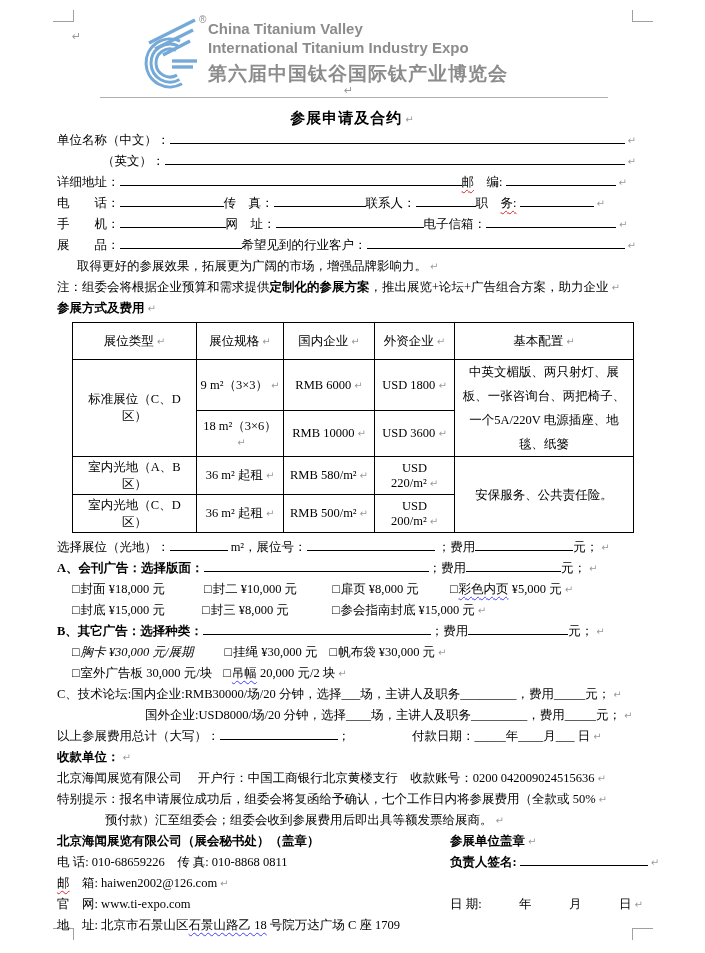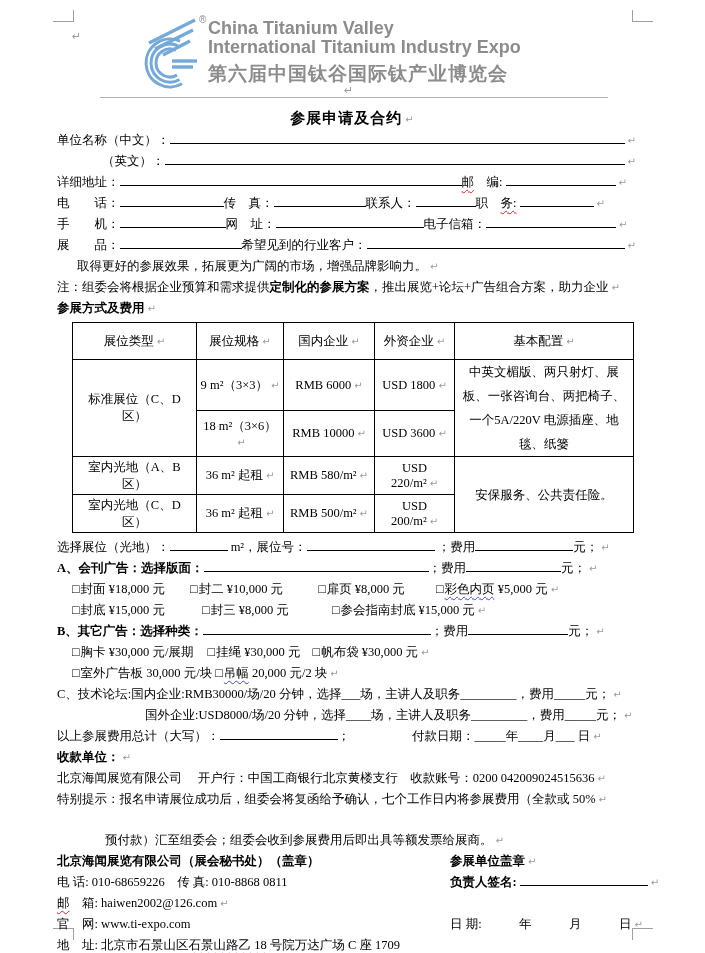--- a/index.html
+++ b/index.html
@@ -10,32 +10,32 @@
   .c-tl{left:53px;top:10px;border-right:1px solid #a0a0a0;border-bottom:1px solid #a0a0a0;}
   .c-tr{left:632px;top:10px;border-left:1px solid #a0a0a0;border-bottom:1px solid #a0a0a0;}
   .c-bl{left:53px;top:928px;border-right:1px solid #a0a0a0;border-top:1px solid #a0a0a0;}
   .c-br{left:632px;top:928px;border-left:1px solid #a0a0a0;border-top:1px solid #a0a0a0;}
   .rm{color:#9a9a9a;font-size:10px;font-family:"DejaVu Sans",sans-serif;margin-left:3px;font-weight:normal;}
   .pm-abs{position:absolute;color:#9a9a9a;font-size:11px;font-family:"DejaVu Sans",sans-serif;}
   
   .logo{position:absolute;left:143px;top:15px;}
   .regmark{position:absolute;left:199px;top:14px;color:#8c8c8c;font-size:10px;font-family:"Liberation Sans",sans-serif;}
   .brand{position:absolute;left:208px;top:19px;font-family:"Liberation Sans","DejaVu Sans",sans-serif;color:#8c8c8c;}
-  .brand .en{font-size:18px;font-weight:bold;line-height:19px;}
+  .brand .en{font-size:15px;font-weight:bold;line-height:19px;}
   .brand .cn{font-size:19px;font-weight:bold;margin-top:4px;letter-spacing:1px;}
   .hr-sep{position:absolute;left:100px;top:97px;width:508px;border-top:1px solid #b0b0b0;}
   
   .content{position:absolute;left:57px;top:106px;width:591px;}
   .title{font-size:15px;font-weight:bold;text-align:center;height:24px;line-height:24px;letter-spacing:1px;}
   .line{white-space:nowrap;height:21px;line-height:21px;}
   .b{font-weight:bold;}
   .bl{display:inline-block;border-bottom:1px solid #000;height:13px;}
   .wr{text-decoration:underline wavy #e02020;text-decoration-thickness:1px;text-underline-offset:3px;}
   .wb{text-decoration:underline wavy #4040ff;text-decoration-thickness:1px;text-underline-offset:3px;}
-  .ind45{padding-left:45px;} .ind15{padding-left:15px;} .ind20{padding-left:20px;} .ind48{padding-left:48px;margin-top:20px;} .ind88{padding-left:88px;}
+  .ind45{padding-left:45px;} .ind15{padding-left:15px;} .ind20{padding-left:20px;} .ind48{padding-left:48px;} .ind88{padding-left:88px;}
   
   table.booth{border-collapse:collapse;margin:3px 0 4px 15px;table-layout:fixed;}
   table.booth td,table.booth th{border:1px solid #000;font-weight:normal;font-size:12.5px;
         text-align:center;vertical-align:middle;padding:0 2px;overflow:hidden;}
   td.cfg{text-align:left;font-size:12px;line-height:24px;padding:2px 5px;}
   .opt{display:inline-block;}
   .cb{margin-right:1px;}
   
   .frow{display:flex;height:21px;line-height:21px;white-space:nowrap;}
   .fleft{flex:0 0 393px;}
@@ -158,41 +158,41 @@
       </table>
 
     <div class="line">
       <span>选择展位（光地）：</span><span class="bl" style="width:58px;"></span><span> m²，展位号：</span><span class="bl" style="width:128px;"></span> <span>；费用</span><span class="bl" style="width:98px;"></span><span>元；</span><span class="rm">↵</span>
     </div>
 
     <div class="line">
       <span class="b" style="font-weight:bold">A、会刊广告：选择版面：</span><span class="bl" style="width:225px;"></span><span>；费用</span><span class="bl" style="width:95px;"></span><span>元；</span><span class="rm">↵</span>
     </div>
     <div class="line ind15">
-      <span class="opt" style="margin-right:22px;"><span class="cb">□</span><span>封面 ¥18,000 元</span></span>
+      <span class="opt" style="margin-right:36px;"><span class="cb">□</span><span>封面 ¥18,000 元</span></span>
       <span class="opt" style="margin-right:32px;text-align:right;"><span class="cb">□</span><span>封二 ¥10,000 元</span></span>
       <span class="opt" style="margin-right:28px;"><span class="cb">□</span><span>扉页 ¥8,000 元</span></span>
       <span class="opt"><span class="cb">□</span><span class="wb">彩色内页</span><span> ¥5,000 元</span></span><span class="rm">↵</span>
     </div>
     <div class="line ind15">
       <span class="opt" style="margin-right:34px;"><span class="cb">□</span><span>封底 ¥15,000 元</span></span>
       <span class="opt" style="margin-right:40px;"><span class="cb">□</span><span>封三 ¥8,000 元</span></span>
       <span class="opt"><span class="cb">□</span><span>参会指南封底 ¥15,000 元</span></span><span class="rm">↵</span>
     </div>
 
     <div class="line">
       <span style="font-weight:bold">B、其它广告：选择种类：</span><span class="bl" style="width:228px;"></span><span>；费用</span><span class="bl" style="width:100px;"></span><span>元；</span><span class="rm">↵</span>
     </div>
     <div class="line ind15">
-      <span class="opt" style="margin-right:11px;"><span class="cb">□</span><span>胸卡 ¥30,000 元/展期</span></span>
+      <span class="opt" style="margin-right:28px;font-style:italic;"><span class="cb">□</span><span>胸卡 ¥30,000 元/展期</span></span>
       <span class="opt" style="margin-right:9px;"><span class="cb">□</span><span>挂绳 ¥30,000 元</span></span>
       <span class="opt"><span class="cb">□</span><span>帆布袋 ¥30,000 元</span></span><span class="rm">↵</span>
     </div>
     <div class="line ind15">
-      <span class="opt" style="margin-right:0;"><span class="cb">□</span><span>室外广告板 30,000 元/块</span></span>
+      <span class="opt" style="margin-right:8px;"><span class="cb">□</span><span>室外广告板 30,000 元/块</span></span>
       <span class="opt"><span class="cb">□</span><span class="wb">吊幅</span><span> 20,000 元/2 块</span></span><span class="rm">↵</span>
     </div>
 
     <div class="line">
       <span>C、技术论坛:国内企业:RMB30000/场/20 分钟，选择___场，主讲人及职务_________，费用_____元；</span><span class="rm">↵</span>
     </div>
     <div class="line ind88">
       <span>国外企业:USD8000/场/20 分钟，选择____场，主讲人及职务_________，费用_____元；</span><span class="rm">↵</span>
     </div>
 

